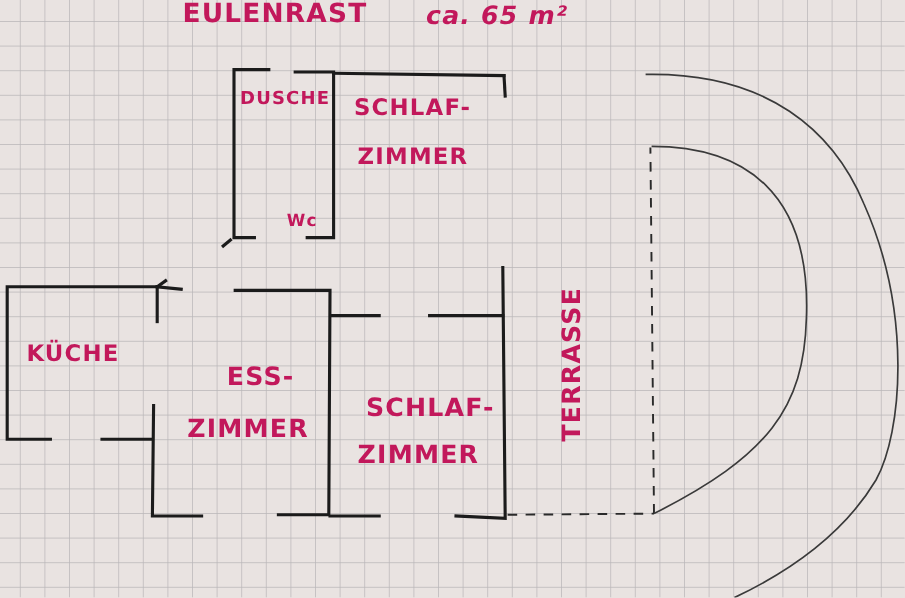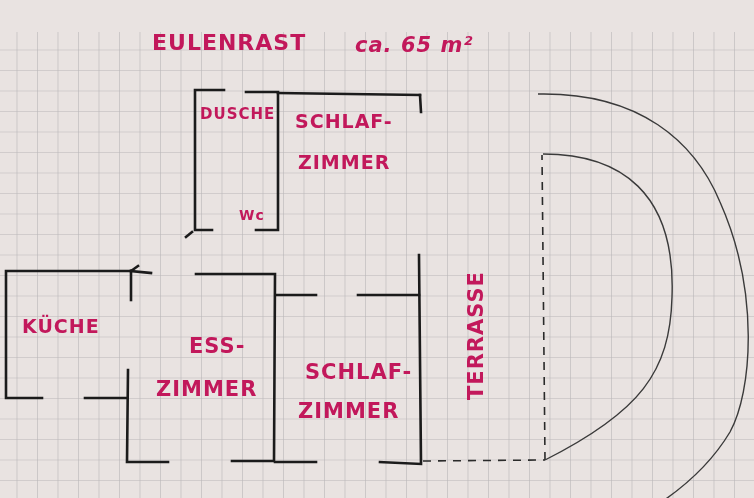--- a/index.html
+++ b/index.html
@@ -1,21 +1,21 @@
 <!DOCTYPE html>
 <html><head>
 <meta charset="utf-8">
 <style>
   html, body { margin: 0; padding: 0; }
   body {
     width: 754px; height: 498px; overflow: hidden;
     background: #e9e3e1;
     font-family: "Liberation Sans", sans-serif;
   }
-  #stage { position: relative; width: 754px; height: 462px; margin-top: 32px; }
+  #stage { position: relative; width: 754px; height: 462px; }
   #stage svg { position: absolute; left: 0; top: 0; }
   .label {
     fill: #c2185b;
     font-family: "DejaVu Sans", sans-serif;
     font-weight: bold;
     letter-spacing: 1px;
   }
   .wall { stroke: #1b1b1b; stroke-width: 2.6; fill: none; stroke-linecap: square; }
   .dash { stroke: #2a2a2a; stroke-width: 1.6; fill: none; stroke-dasharray: 8 7; }
   .curve { stroke: #3a3a3a; stroke-width: 1.4; fill: none; }

